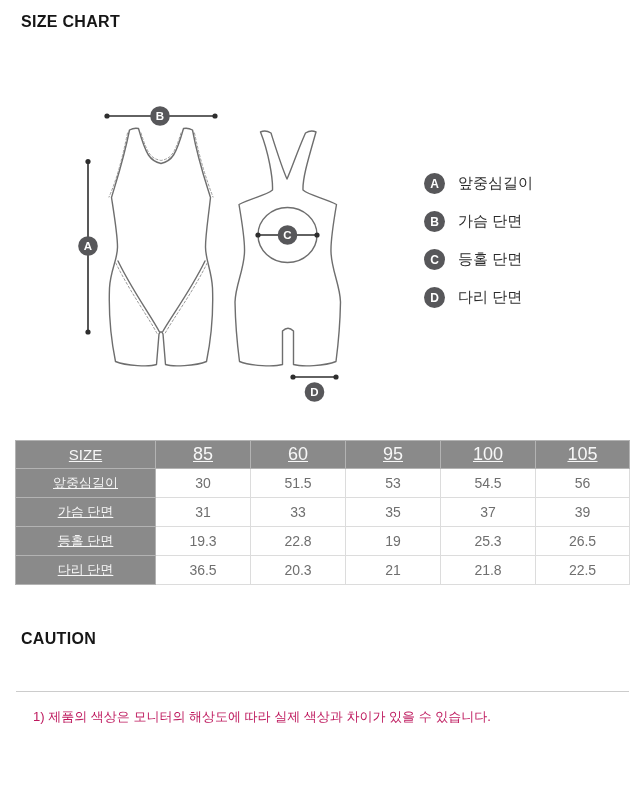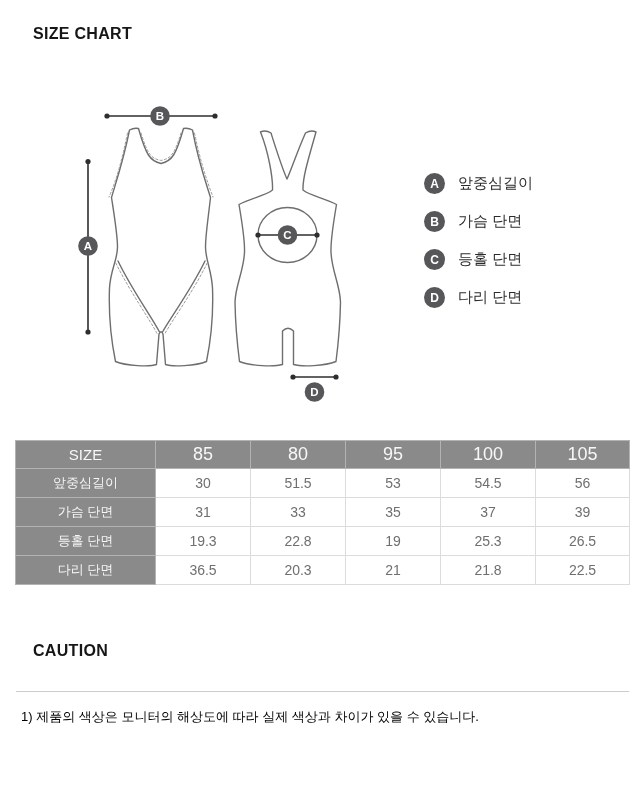--- a/index.html
+++ b/index.html
@@ -1,21 +1,21 @@
 <!DOCTYPE html>
 <html><head>
 <meta charset="utf-8">
 <style>
   html,body{margin:0;padding:0;background:#fff;}
   .page{
     position:relative;width:640px;height:799px;background:#ffffff;overflow:hidden;
     font-family:"Liberation Sans","DejaVu Sans",sans-serif;color:#222;
   }
   .section-title{
-    position:absolute;left:17px;margin:16px;
+    position:absolute;left:17px;margin:4px;
     font-size:16px;font-weight:700;letter-spacing:.3px;color:#161616;text-align:right;
   }
   #sizeChartTitle{top:9px;}
   #cautionTitle{top:626px;}
 
   
   .diagram-svg{position:absolute;left:0;top:90px;}
 
   
   .legend{position:absolute;left:424px;top:173px;display:flex;flex-direction:column;gap:17px;}
@@ -31,31 +31,31 @@
   .size-table{
     position:absolute;left:15px;top:440px;width:614px;
     border-collapse:collapse;table-layout:fixed;
     font-size:14px;
   }
   .size-table th,.size-table td{
     border:1px solid #dcdcdc;text-align:center;vertical-align:middle;
     padding:0;height:28px;font-weight:400;
   }
   .size-table .gray{
-    background:#8a8a8a;color:#f7f7f7;border-color:#b3b3b3;
+    background:#8a8a8a;color:#f7f7f7;border-color:#b3b3b3;text-decoration:underline;
   }
   .size-table thead th{height:27px;font-size:18px;}
   .size-table thead th:first-child{font-size:15px;}
   .size-table tbody th{font-size:13px;}
   .size-table tbody td{color:#6f6f6f;background:#fff;}
 
   
   .divider{position:absolute;left:16px;top:691px;width:613px;height:1px;background:#cccccc;}
   .caution-notes{position:absolute;left:21px;top:709px;}
-  .caution-notes p{margin:0 0 15px 0;font-size:13px;line-height:15px;color:#000000;white-space:nowrap;}
+  .caution-notes p{margin:0 0 15px 12px;font-size:13px;line-height:15px;color:#be185d;white-space:nowrap;}
 </style>
 </head>
 <body>
 
 <div class="page">
 
   <h2 id="sizeChartTitle" class="section-title">SIZE CHART</h2>
 
   <svg class="diagram-svg" width="440" height="320" viewBox="0 90 440 320">
     <g fill="none" stroke="#6e6e6e" stroke-width="1.4" stroke-linejoin="round" stroke-linecap="round">
@@ -168,21 +168,21 @@
         <col style="width:95px">
         <col style="width:95px">
       <col style="width:95px">
         <col style="width:95px">
         <col style="width:94px">
     </colgroup>
     <thead>
       <tr>
         <th class="gray">SIZE</th>
         <th class="gray">85</th>
-        <th class="gray">80</th>
+        <th class="gray">60</th>
         <th class="gray">95</th>
         <th class="gray">100</th>
         <th class="gray">105</th>
       </tr>
     </thead>
     <tbody>
       <tr>
         <th class="gray">앞중심길이</th>
         <td>30</td>
         <td>51.5</td>

